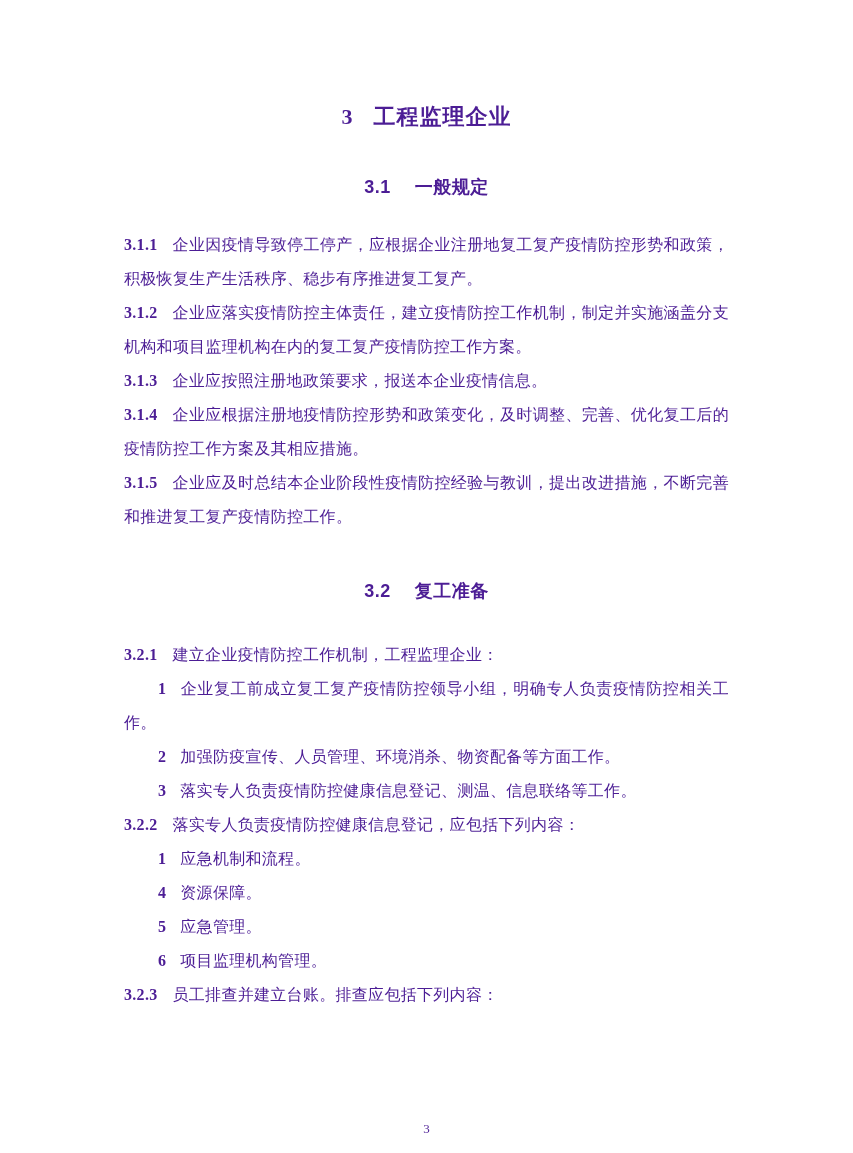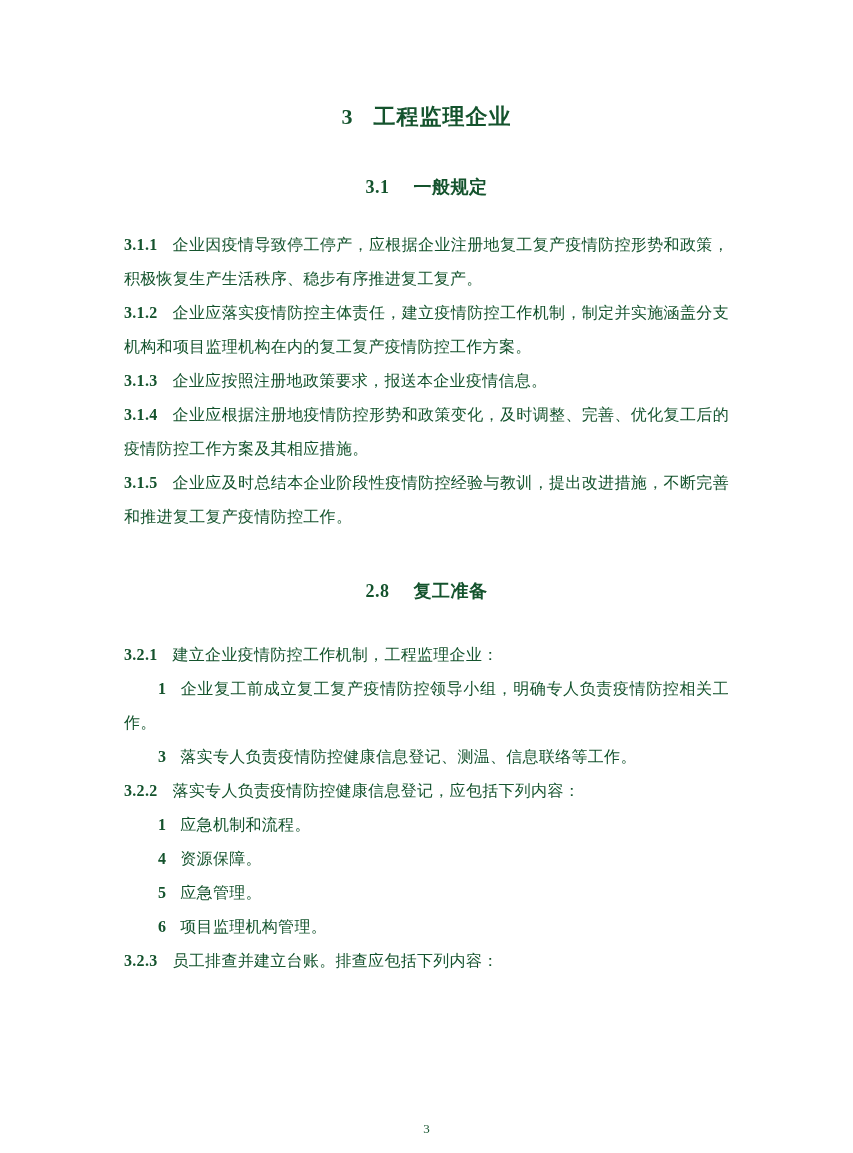--- a/index.html
+++ b/index.html
@@ -6,21 +6,21 @@
     margin: 0;
     padding: 0;
     background: #ffffff;
   }
   .page {
     width: 853px;
     height: 1153px;
     box-sizing: border-box;
     position: relative;
     background: #ffffff;
-    color: #14532d;
+    color: #4c1d95;
     font-family: "Liberation Serif", "DejaVu Serif", serif;
     padding: 102px 124px 0 124px;
     overflow: hidden;
   }
   
   .chapter-title {
     margin: 0 0 42px 0;
     text-align: center;
     font-size: 22px;
     line-height: 30px;
@@ -36,21 +36,21 @@
   .section-heading {
     margin: 0 0 28px 0;
     text-align: center;
     font-size: 18px;
     line-height: 26px;
     font-weight: bold;
     font-family: "Liberation Sans", "DejaVu Sans", sans-serif;
     letter-spacing: 0.5px;
   }
   .section-heading .num {
-    font-family: Liberation Serif, serif;
+    font-family: Liberation Sans, sans-serif;
     margin-right: 24px;
   }
   .section-heading.second {
     margin-top: 44px;
     margin-bottom: 34px;
   }
   
   .clause, .item {
     margin: 0;
     font-size: 16px;
@@ -103,28 +103,31 @@
     <span class="cnum">3.1.3</span><span>企业应按照注册地政策要求，报送本企业疫情信息。</span>
   </p>
   <p class="clause">
     <span class="cnum">3.1.4</span><span>企业应根据注册地疫情防控形势和政策变化，及时调整、完善、优化复工后的疫情防控工作方案及其相应措施。</span>
   </p>
   <p class="clause">
     <span class="cnum">3.1.5</span><span>企业应及时总结本企业阶段性疫情防控经验与教训，提出改进措施，不断完善和推进复工复产疫情防控工作。</span>
   </p>
 
   <h2 class="section-heading second">
-    <span class="num">2.8</span><span>复工准备</span>
+    <span class="num">3.2</span><span>复工准备</span>
   </h2>
 
   <p class="clause">
     <span class="cnum">3.2.1</span><span>建立企业疫情防控工作机制，工程监理企业：</span>
   </p>
   <p class="item">
     <span class="inum">1</span><span>企业复工前成立复工复产疫情防控领导小组，明确专人负责疫情防控相关工作。</span>
+  </p>
+  <p class="item">
+    <span class="inum">2</span><span>加强防疫宣传、人员管理、环境消杀、物资配备等方面工作。</span>
   </p>
   <p class="item">
     <span class="inum">3</span><span>落实专人负责疫情防控健康信息登记、测温、信息联络等工作。</span>
   </p>
 
   <p class="clause">
     <span class="cnum">3.2.2</span><span>落实专人负责疫情防控健康信息登记，应包括下列内容：</span>
   </p>
   <p class="item">
     <span class="inum">1</span><span>应急机制和流程。</span>

